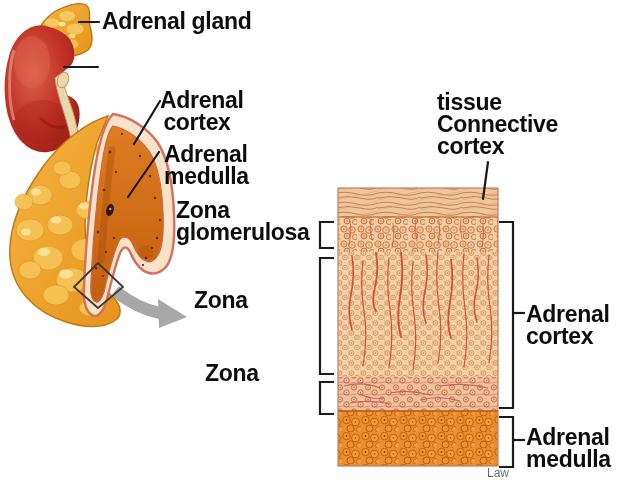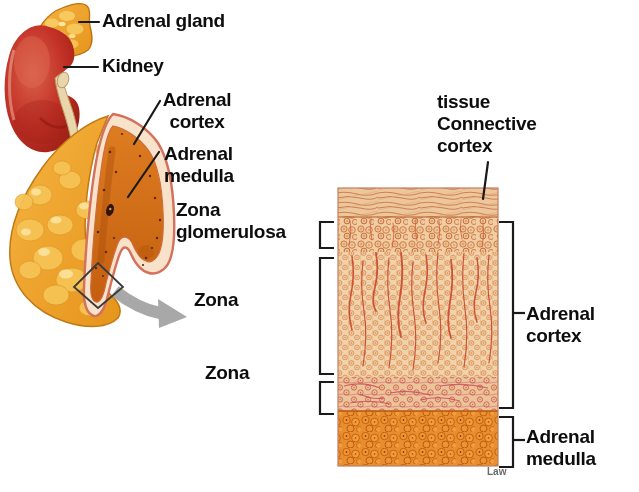--- a/index.html
+++ b/index.html
@@ -9,29 +9,29 @@
     background:#ffffff;
     overflow:hidden;
     font-family:"Liberation Sans","DejaVu Sans",sans-serif;
   }
   #art{position:absolute;left:0;top:0;z-index:1;}
   .lbl{
     position:absolute;
     z-index:2;
     color:#0d0d0d;
     font-weight:bold;
-    font-size:19px;
+    font-size:23px;
     line-height:22px;
     letter-spacing:-0.3px;
     white-space:nowrap;
   }
   .lbl div{white-space:nowrap;}
   .credit{
     position:absolute;z-index:2;
-    font-size:10px;color:#6b6b6b;font-weight:bold;
+    font-size:12px;color:#6b6b6b;font-weight:normal;
     letter-spacing:0;
   }
 </style>
 </head>
 <body>
 
 <div id="figure">
 
   <svg id="art" width="639" height="492" viewBox="0 0 639 492">
     <defs>
@@ -252,23 +252,20 @@
       <line x1="513" y1="313" x2="525" y2="313"></line>
       <path d="M499,417 L513,417 L513,467 L499,467"></path>
       <line x1="513" y1="440" x2="525" y2="440"></line>
     </g>
   </svg>
 
   <div class="lbl" style="left:102px;top:10px;">
     <div>Adrenal gland</div>
   </div>
 
-  <div class="lbl" style="left:102px;top:55px;">
-    <div>Kidney</div>
-  </div>
 
   <div class="lbl" style="left:160px;top:89px;width:74px;text-align:center;">
     <div>Adrenal</div>
     <div>cortex</div>
   </div>
 
   <div class="lbl" style="left:164px;top:143px;">
     <div>Adrenal</div>
     <div>medulla</div>
   </div>

